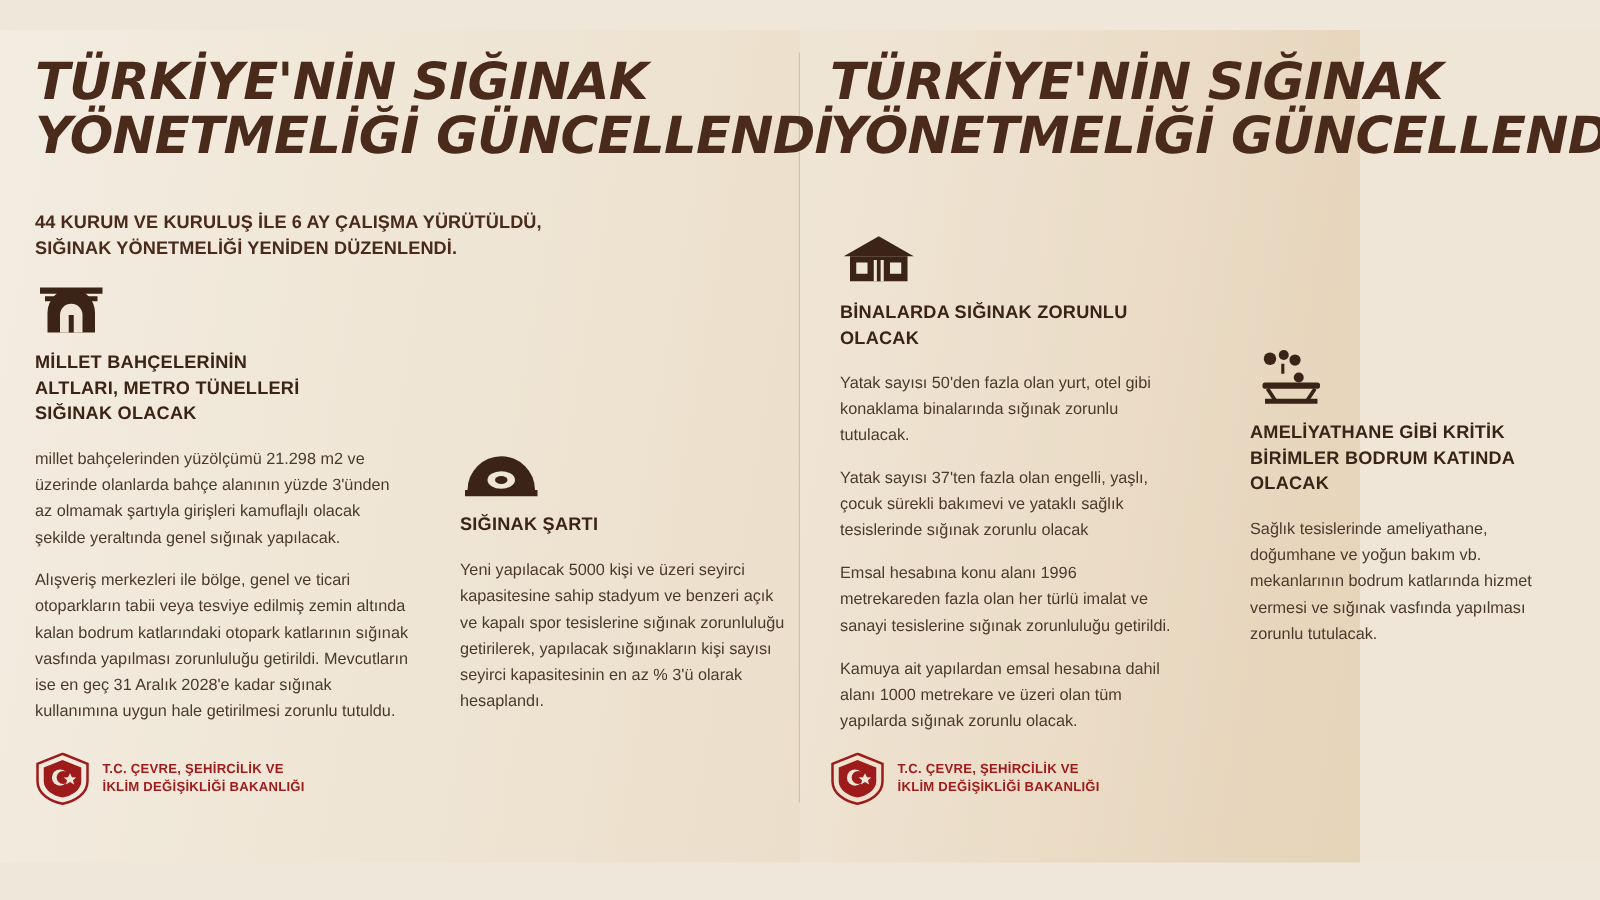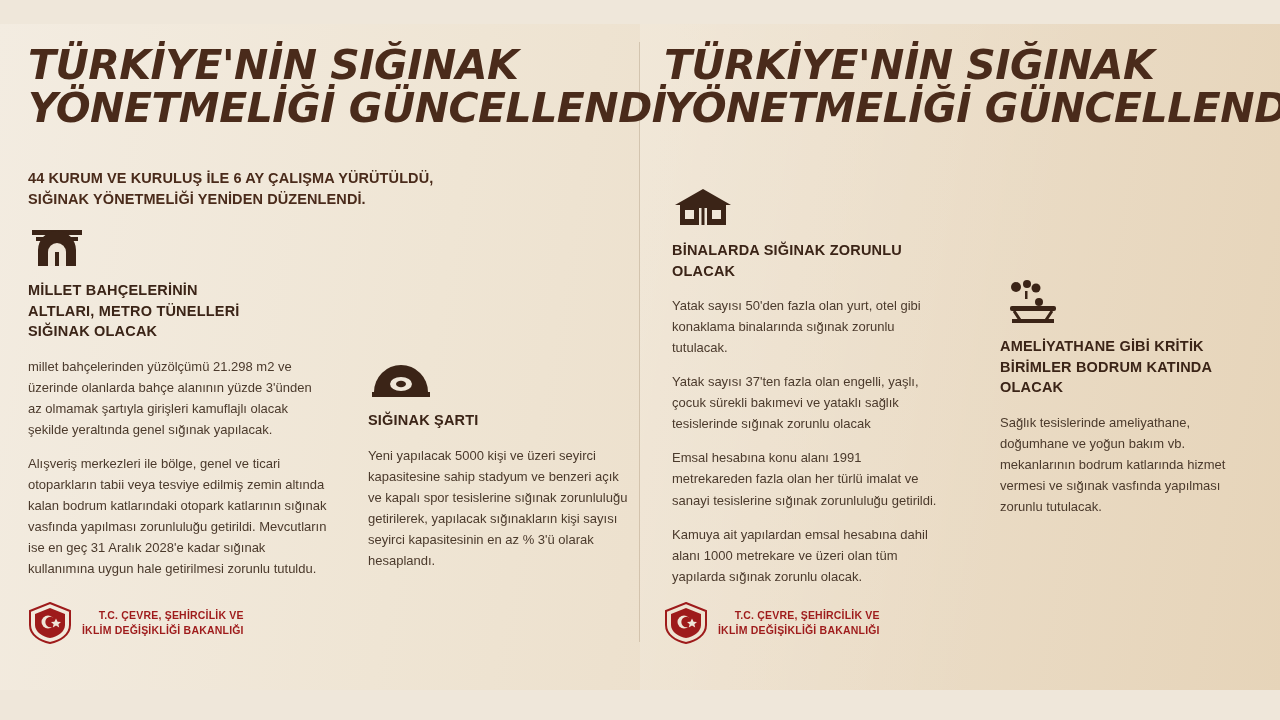--- a/index.html
+++ b/index.html
@@ -4,21 +4,21 @@
 <style>
   * { box-sizing: border-box; margin: 0; padding: 0; }
   html, body {
     width: 1280px; height: 720px;
     font-family: "Liberation Sans", sans-serif;
     background: #efe6d8;
     overflow: hidden;
   }
   .page {
     position: relative;
-    width: 1280px; height: 720px;
+    width: 1088px; height: 720px;
     background: linear-gradient(100deg, #f3ece1 0%, #efe5d4 35%, #ecdfcb 60%, #e6d4b9 100%);
   }
   .stripe-top {
     position: absolute; left: 0; top: 0; width: 1280px; height: 24px;
     background: #efe7da;
   }
   .stripe-bottom {
     position: absolute; left: 0; bottom: 0; width: 1280px; height: 30px;
     background: #efe7da;
   }
@@ -98,21 +98,21 @@
   #ministry-right { left: 664px; top: 602px; }
   .ministry .logo { flex: 0 0 auto; }
   .ministry .mtext {
     font-size: 10.5px;
     font-weight: 700;
     color: #9e1b1b;
     line-height: 1.45;
     letter-spacing: 0.2px;
     text-transform: uppercase;
   }
-  .ministry .mtext span { display: block; white-space: nowrap; text-align: right; }
+  .ministry .mtext span { display: block; white-space: nowrap; }
 
   svg { display: block; }
 </style>
 </head>
 <body>
 
 <div class="page">
   <div class="stripe-top"></div>
   <div class="stripe-bottom"></div>
 
@@ -179,21 +179,21 @@
         <rect x="27" y="22" width="8" height="17" fill="#efe6d8"></rect>
         <rect x="29.5" y="22" width="3" height="17" fill="#3b2417"></rect>
       </svg>
     </span>
     <h2>
       <span>BİNALARDA SIĞINAK ZORUNLU</span>
       <span>OLACAK</span>
     </h2>
     <p>Yatak sayısı 50'den fazla olan yurt, otel gibi konaklama binalarında sığınak zorunlu tutulacak.</p>
     <p>Yatak sayısı 37'ten fazla olan engelli, yaşlı, çocuk sürekli bakımevi ve yataklı sağlık tesislerinde sığınak zorunlu olacak</p>
-    <p>Emsal hesabına konu alanı 1991 metrekareden fazla olan her türlü imalat ve sanayi tesislerine sığınak zorunluluğu getirildi.</p>
+    <p>Emsal hesabına konu alanı 1996 metrekareden fazla olan her türlü imalat ve sanayi tesislerine sığınak zorunluluğu getirildi.</p>
     <p>Kamuya ait yapılardan emsal hesabına dahil alanı 1000 metrekare ve üzeri olan tüm yapılarda sığınak zorunlu olacak.</p>
   </div>
 
   <div class="block" id="block-ameliyat">
     <span class="icon">
       <svg width="64" height="44" viewBox="0 0 64 44">
         <circle cx="16" cy="7" r="5" fill="#3b2417"></circle>
         <circle cx="27" cy="4" r="4" fill="#3b2417"></circle>
         <circle cx="36" cy="8" r="4.5" fill="#3b2417"></circle>
         <rect x="25" y="11" width="2.5" height="8" fill="#3b2417"></rect>

